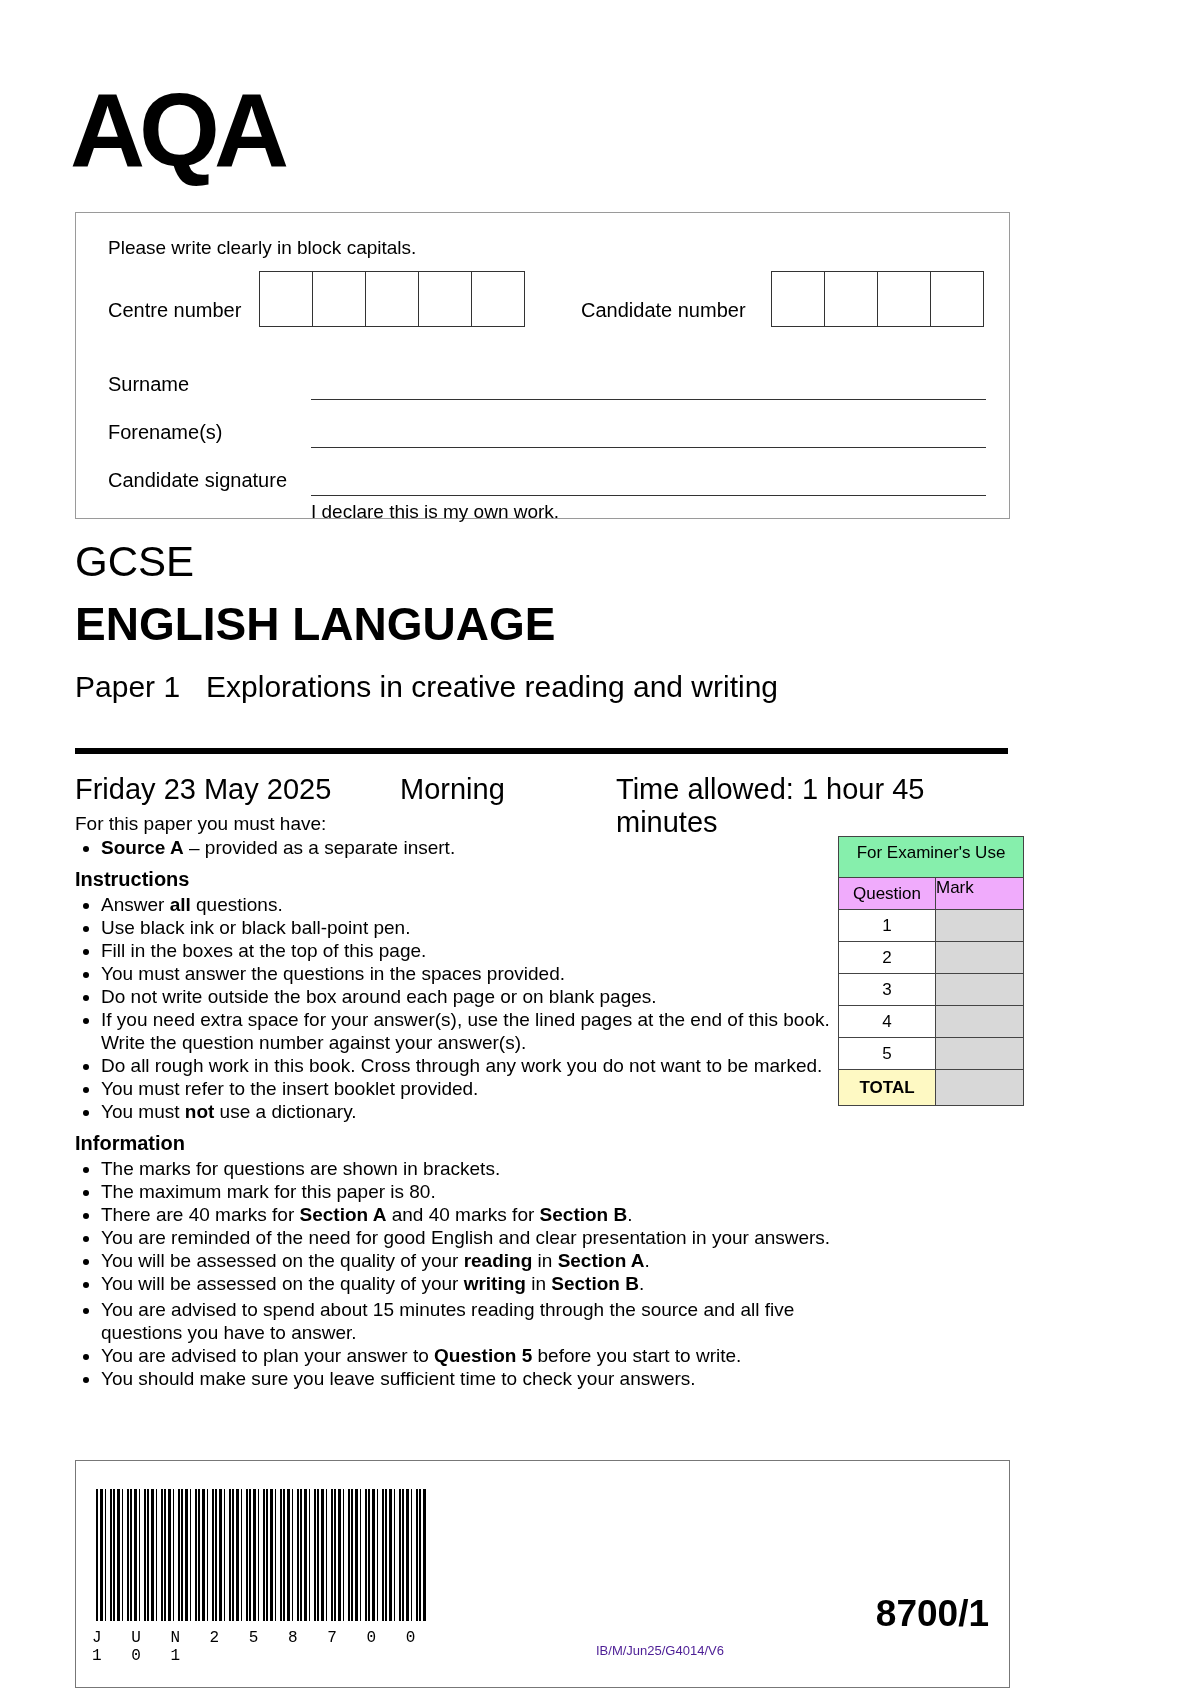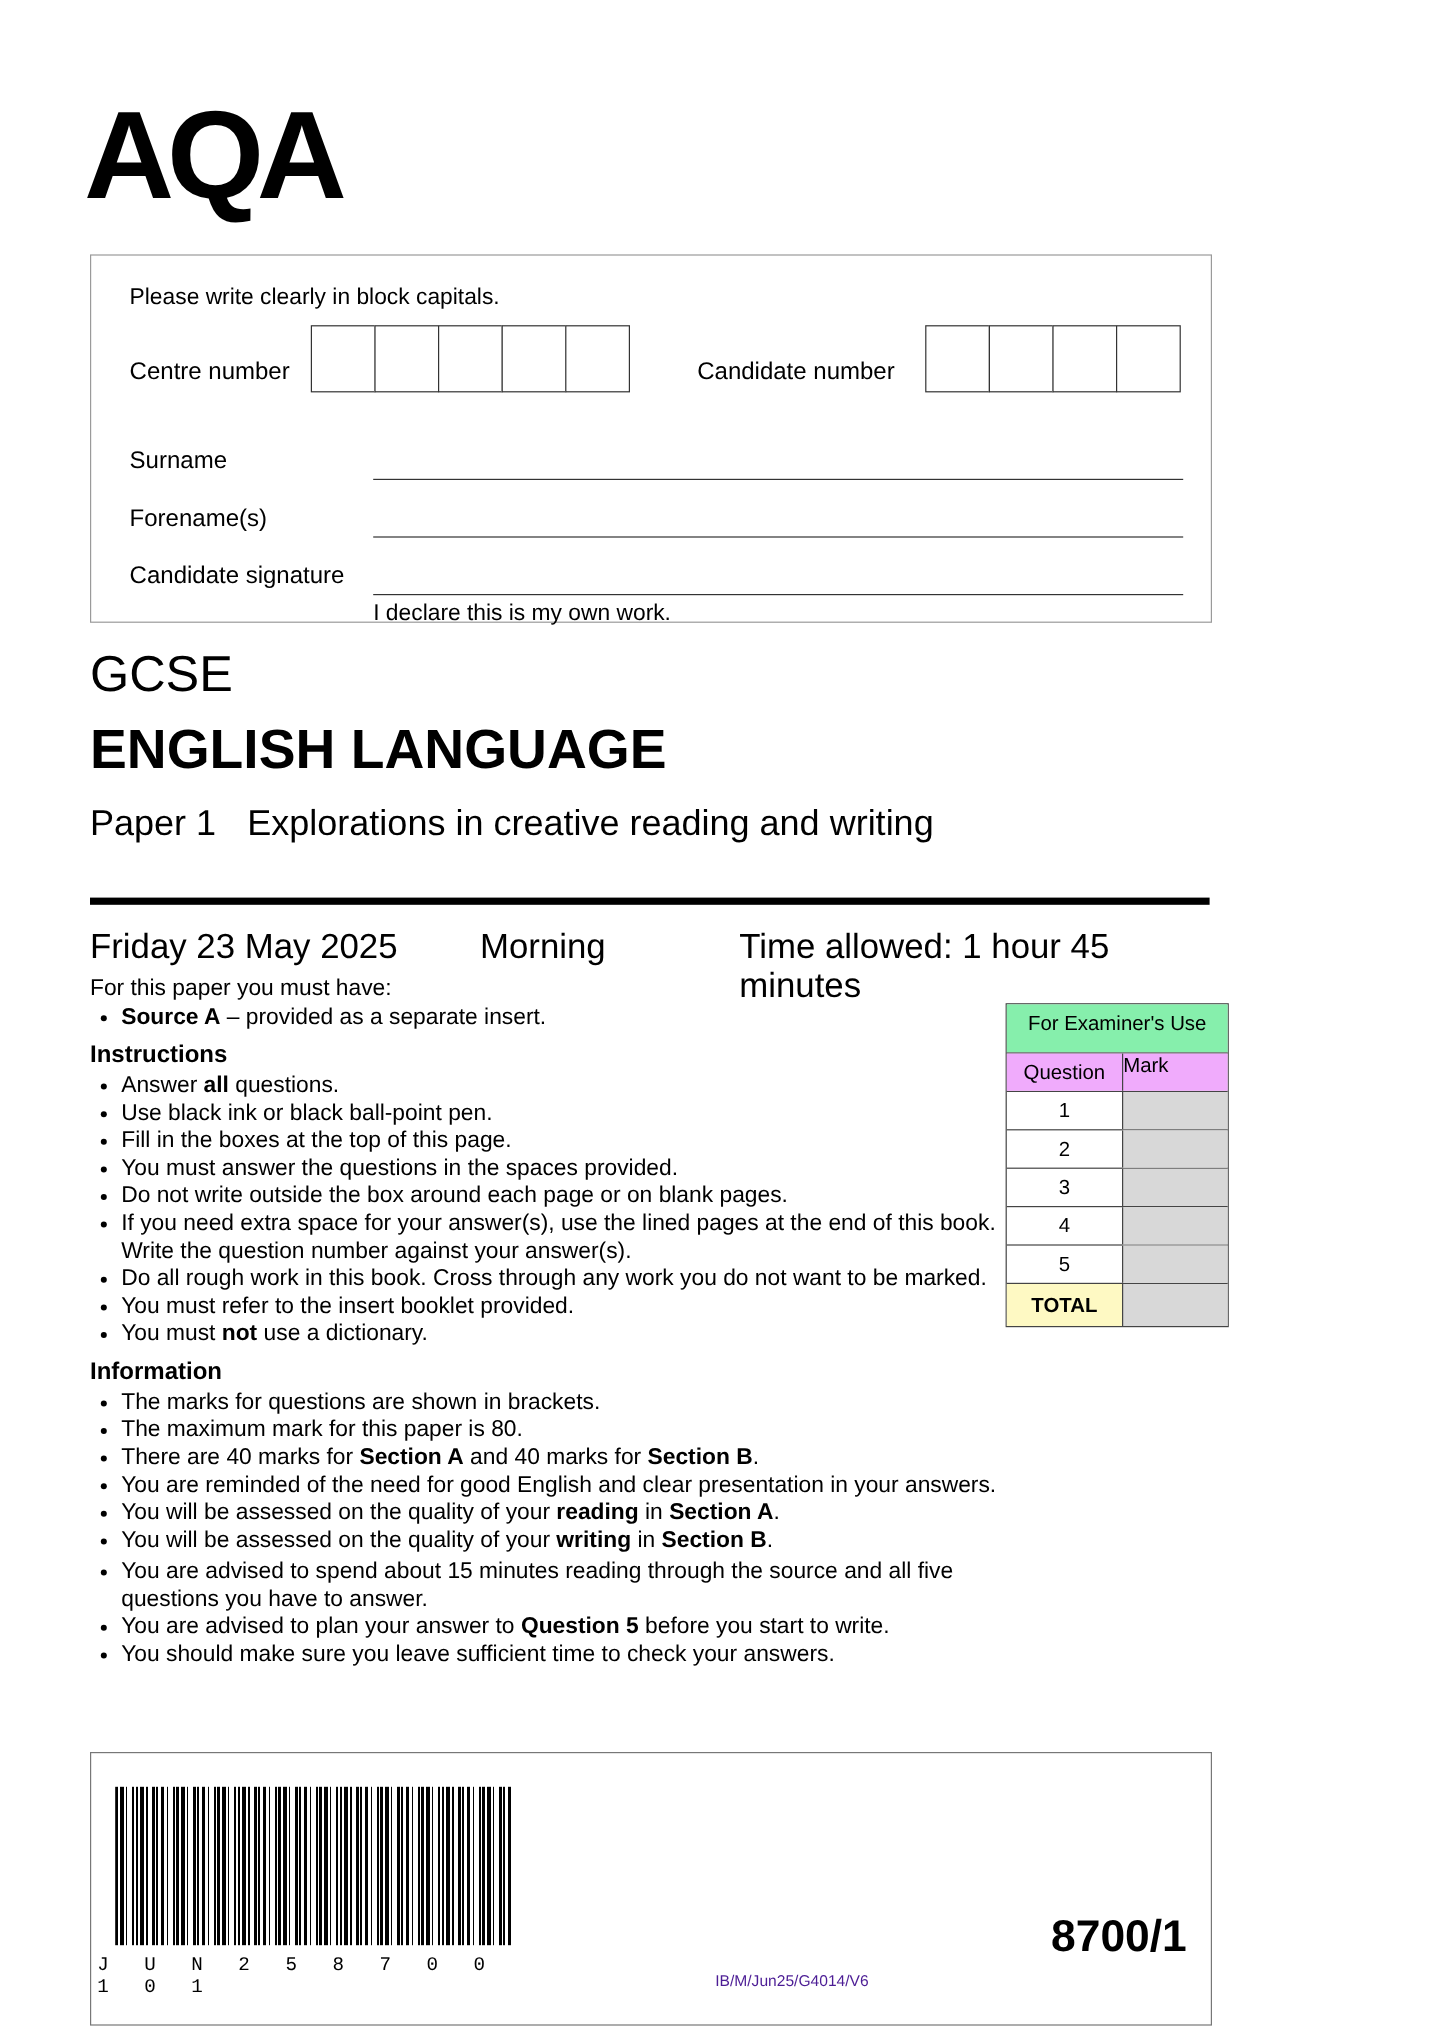--- a/index.html
+++ b/index.html
@@ -64,21 +64,21 @@
 
   
   .footer-box{position:absolute;left:75px;top:1460px;width:933px;height:226px;
               border:1px solid #777;}
   .barcode{position:absolute;left:20px;top:28px;width:330px;height:132px;
            background:repeating-linear-gradient(90deg,
              #000 0px,#000 2px,#fff 2px,#fff 4px,
              #000 4px,#000 7px,#fff 7px,#fff 9px,
              #000 9px,#000 10px,#fff 10px,#fff 14px,
              #000 14px,#000 16px,#fff 16px,#fff 17px);}
-  .barcode-text{position:absolute;left:5px;top:168px;width:360px;
+  .barcode-text{position:absolute;left:16px;top:168px;width:360px;
                 font-family:"Liberation Mono",monospace;font-size:16px;letter-spacing:10px;}
   .print-code{position:absolute;left:520px;top:182px;font-size:13px;color:#4c1d95;}
   .paper-code{position:absolute;right:20px;top:132px;font-size:37px;font-weight:bold;}
 </style>
 </head>
 <body>
 
 <div class="page">
 
   <div class="logo">AQA</div>

